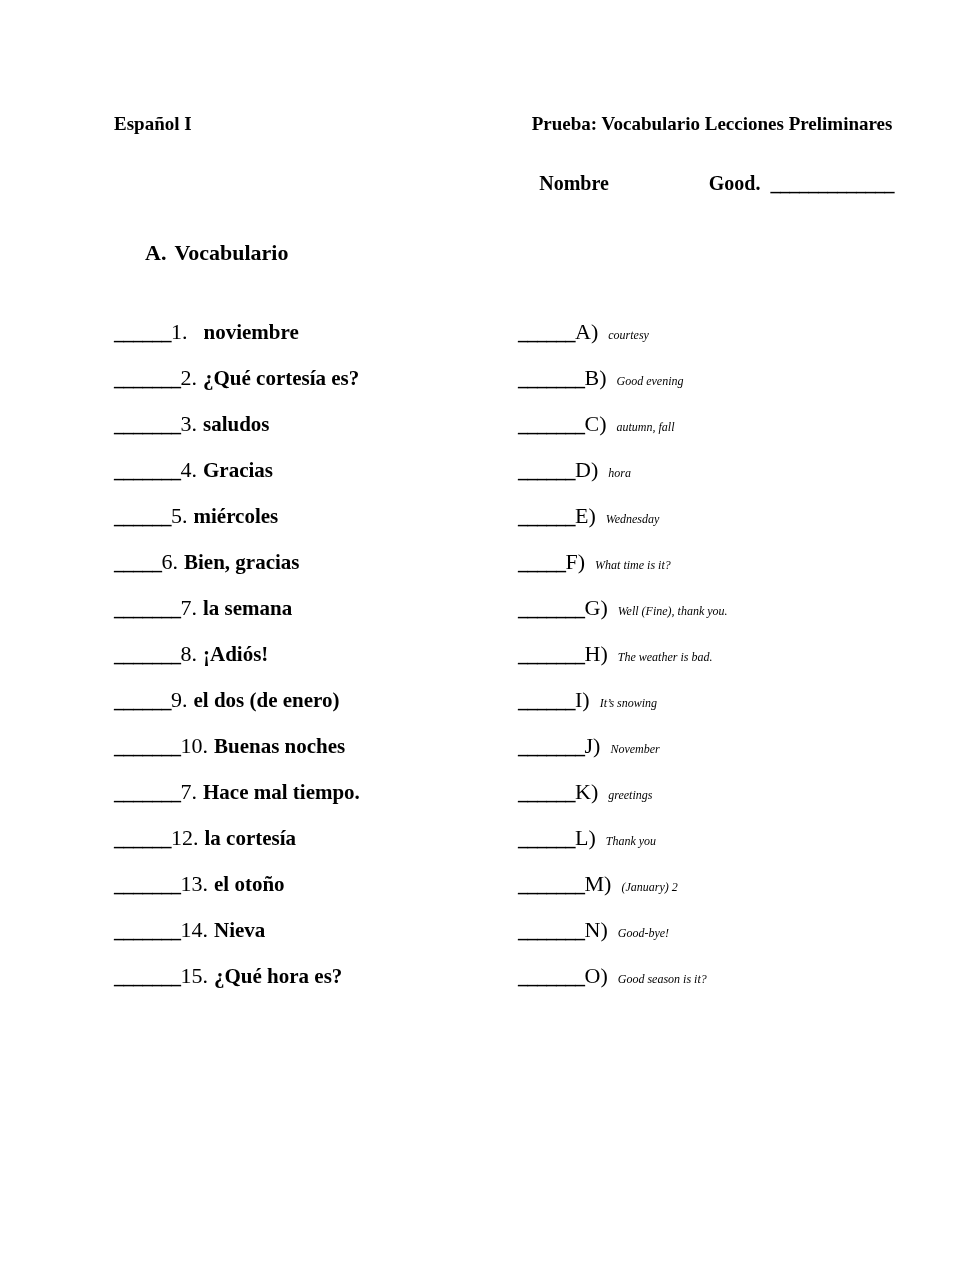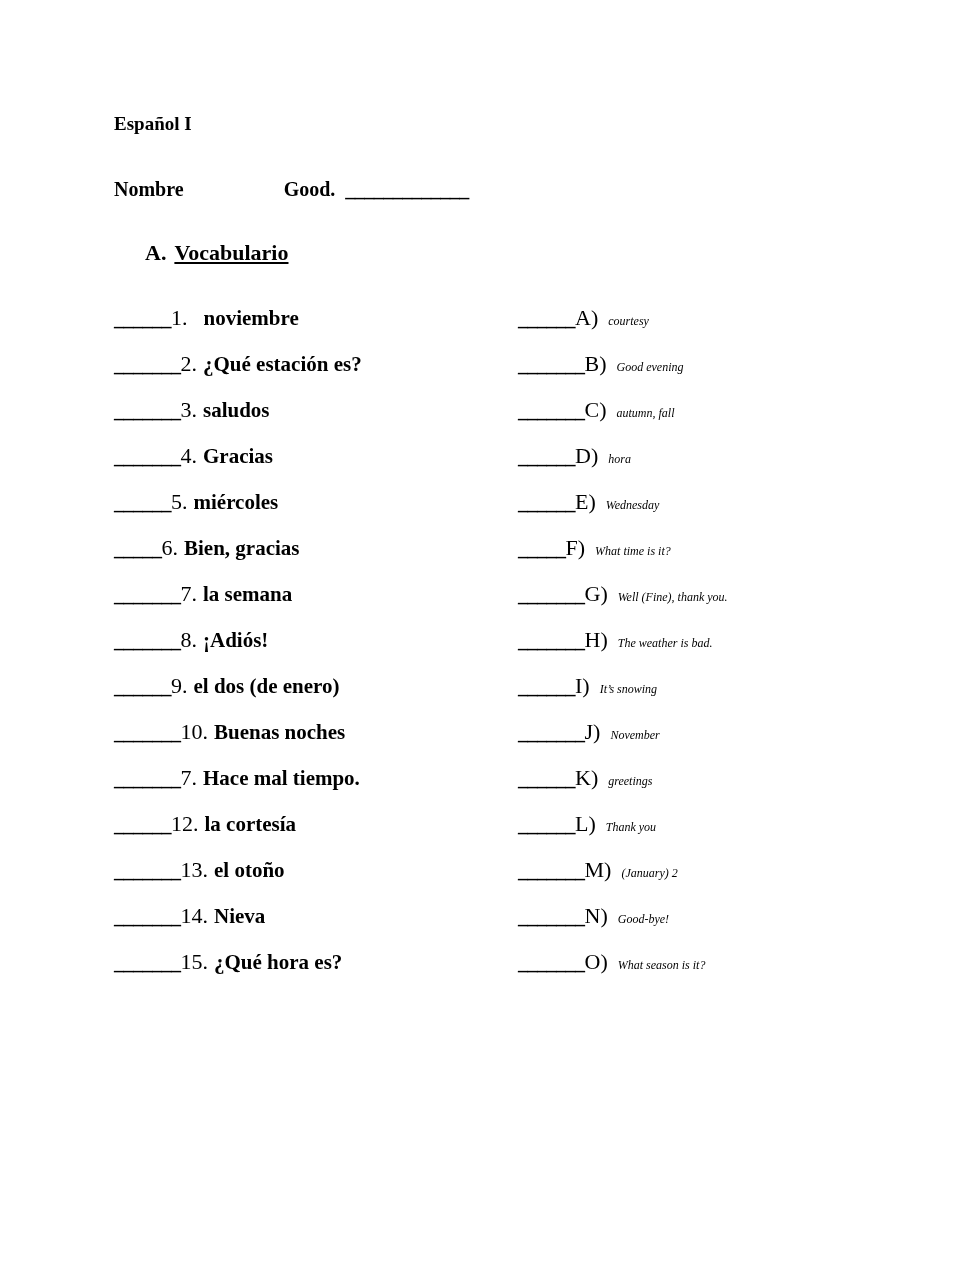--- a/index.html
+++ b/index.html
@@ -38,24 +38,25 @@
   }
   .quiz-title {
     font-size: 19px;
     font-family: "Liberation Serif", serif;
     margin-left: 340px;
     white-space: nowrap;
   }
   .name-row {
     position: absolute;
     left: 114px;
-    top: 178px;
+    top: 172px;
     width: 780px;
     display: flex;
     align-items: baseline;
+    justify-content: flex-end;
   }
   .name-label, .hora-label {
     font-size: 20px;
     font-weight: bold;
     white-space: nowrap;
   }
   .blank-line {
     font-weight: bold;
     letter-spacing: -0.5px;
   }
@@ -69,26 +70,25 @@
     top: 240px;
     font-size: 22px;
     font-weight: bold;
     display: flex;
     align-items: baseline;
   }
   .section-letter {
     margin-right: 8px;
   }
   .section-name {
-    text-decoration: underline;
   }
   .columns {
     position: absolute;
     left: 114px;
-    top: 305px;
+    top: 319px;
     width: 790px;
   }
   .row {
     position: relative;
     height: 46px;
   }
   .left-item, .right-item {
     position: absolute;
     display: flex;
     align-items: baseline;
@@ -117,20 +117,21 @@
     font-family: "Liberation Serif", serif;
   }
 </style>
 </head>
 <body>
 
 <div class="page">
 
   <div class="header-row">
     <span class="course-title">Español I</span>
+    <span class="quiz-title">Prueba: Vocabulario Lecciones Preliminares</span>
   </div>
 
   <div class="name-row">
     <span class="name-label">Nombre</span>
     <span class="hora-group">
       <span class="hora-label">Good</span><span class="hora-label">.</span>
       <span class="blank-line" style="font-size:20px; margin-left:6px;">_____________</span>
     </span>
   </div>
 
@@ -151,21 +152,21 @@
         <span class="blank-line" style="font-size:20px;">______</span>
         <span class="letter">A)</span>
         <span class="definition">courtesy</span>
       </div>
     </div>
 
     <div class="row">
       <div class="left-item">
         <span class="blank-line" style="font-size:20px;">_______</span>
         <span class="num">2.</span>
-        <span class="term">¿Qué estación es?</span>
+        <span class="term">¿Qué cortesía es?</span>
       </div>
       <div class="right-item">
         <span class="blank-line" style="font-size:20px;">_______</span>
         <span class="letter">B)</span>
         <span class="definition">Good evening</span>
       </div>
     </div>
 
     <div class="row">
       <div class="left-item">
@@ -325,18 +326,18 @@
 
     <div class="row">
       <div class="left-item">
         <span class="blank-line" style="font-size:20px;">_______</span>
         <span class="num">15.</span>
         <span class="term">¿Qué hora es?</span>
       </div>
       <div class="right-item">
         <span class="blank-line" style="font-size:20px;">_______</span>
         <span class="letter">O)</span>
-        <span class="definition">What season is it?</span>
+        <span class="definition">Good season is it?</span>
       </div>
     </div>
 
   </div>
 </div>
 
 </body></html>

